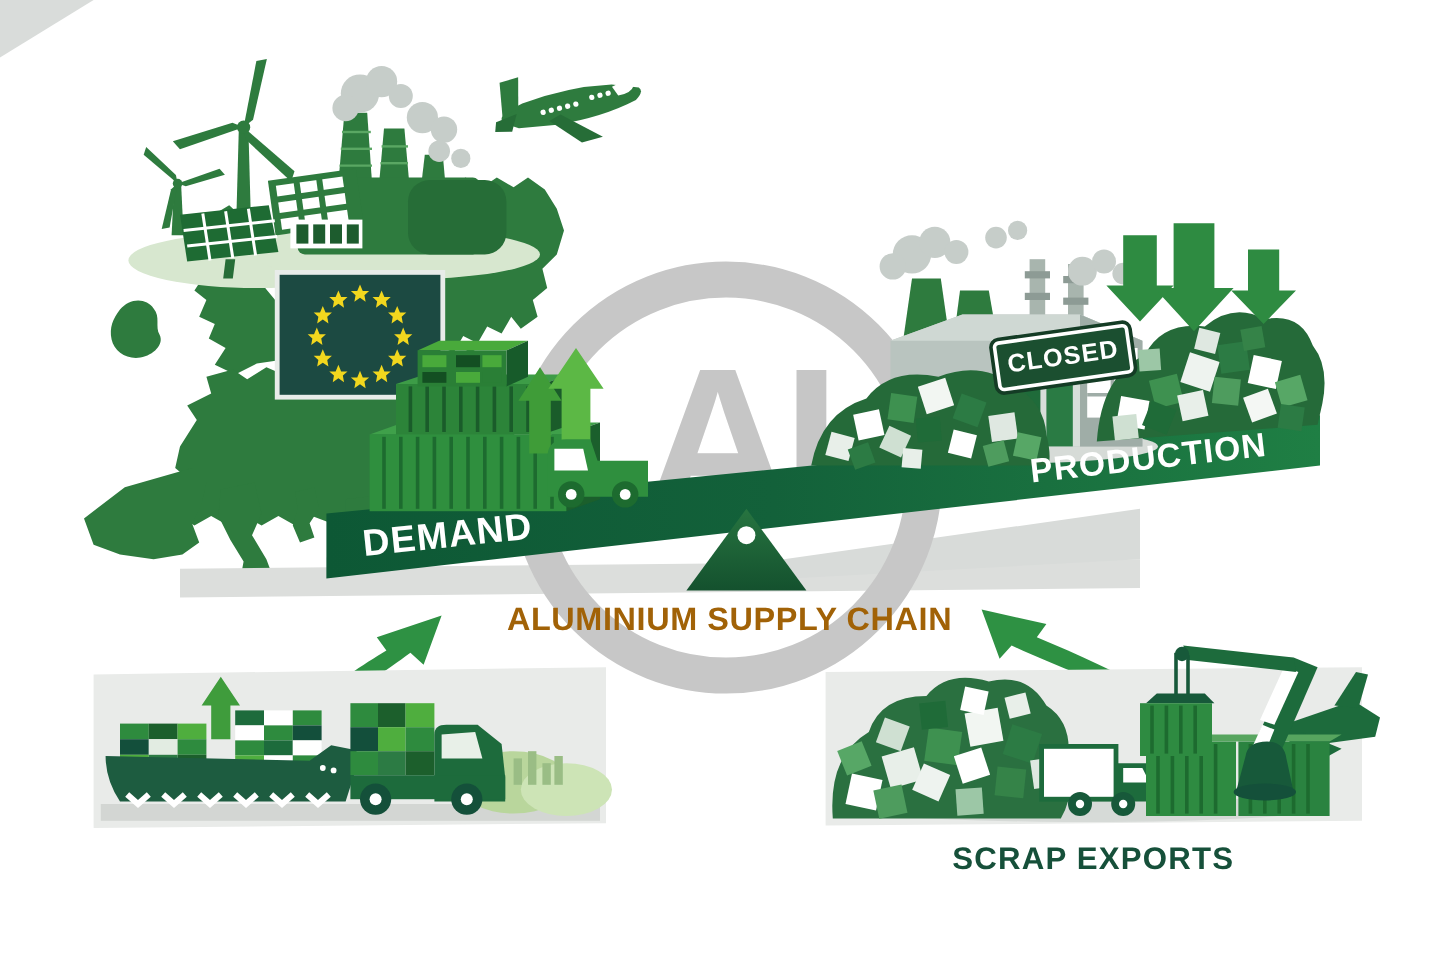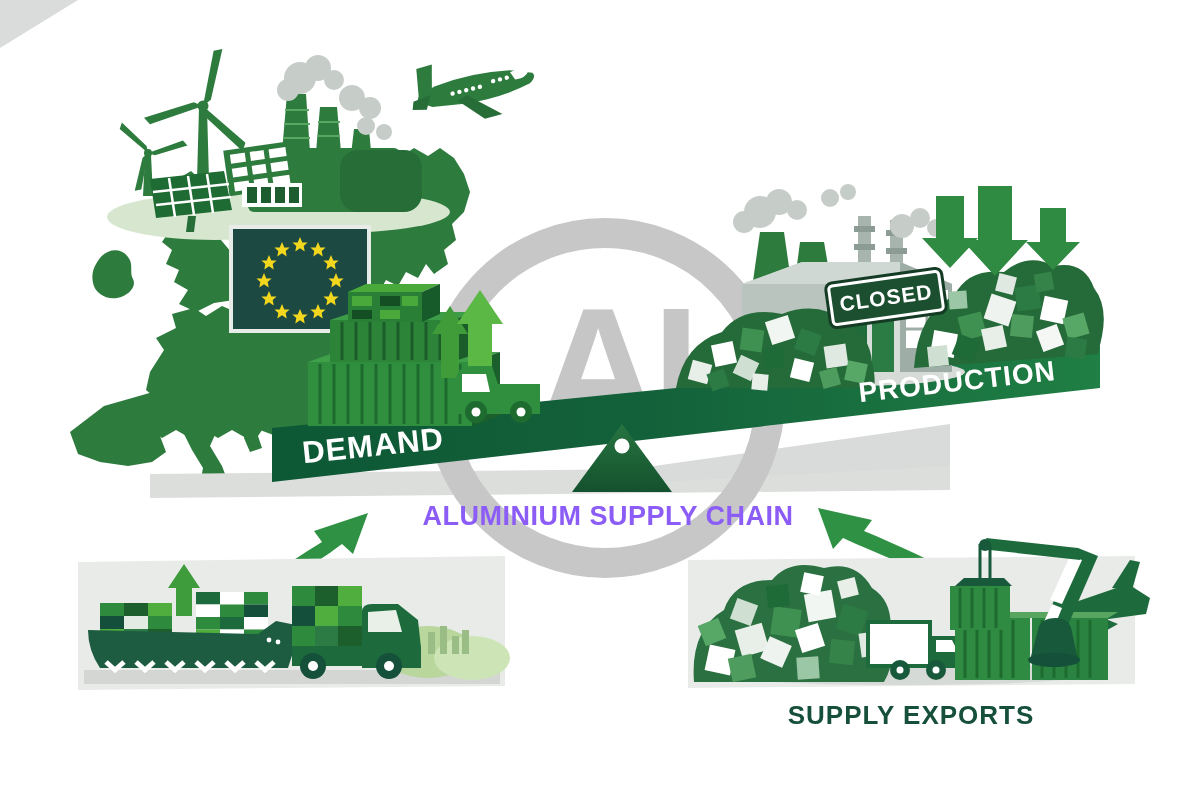--- a/index.html
+++ b/index.html
@@ -10,21 +10,21 @@
   .abs{position:absolute;}
   .watermark-al{font-size:172px;font-weight:bold;color:#c6c6c6;letter-spacing:-8px;line-height:1;}
   .beam-label{color:#ffffff;font-weight:bold;letter-spacing:1px;white-space:nowrap;}
   .demand-label{left:302px;top:428px;font-size:31px;transform:rotate(-6deg);}
   .production-label{left:858px;top:366px;font-size:28px;transform:rotate(-6.5deg);}
   .closed-sign{left:829px;top:277px;width:108px;height:36px;background:#1b4f30;
       border:3px solid #ffffff;box-shadow:0 0 0 3px #143c25;border-radius:5px;
       transform:rotate(-8deg);display:flex;align-items:center;justify-content:center;
       color:#ffffff;font-weight:bold;font-size:21px;letter-spacing:1px;}
   .main-title{left:408px;top:501px;width:400px;text-align:center;font-size:27px;
-      font-weight:bold;color:#8b5cf6;letter-spacing:0.5px;white-space:nowrap;}
+      font-weight:bold;color:#a16207;letter-spacing:0.5px;white-space:nowrap;}
   .panel-label{font-size:26px;font-weight:bold;color:#16503a;letter-spacing:1px;text-align:center;white-space:nowrap;}
   .imports-label{left:186px;top:700px;width:210px;}
   .exports-label{left:761px;top:700px;width:300px;}
 </style>
 </head>
 <body>
 
 <div class="canvas">
 
   <svg class="layer z1" viewBox="0 0 1200 800">
@@ -474,14 +474,14 @@
         <path d="M1030,660 L1038,630 Q1040,618 1056,618 Q1070,618 1072,632 L1078,660 Z" fill="#17593a"></path>
         <ellipse cx="1054" cy="660" rx="26" ry="7" fill="#14503a"></ellipse>
       </g>
     </g>
   </svg>
 
   <div class="abs z4 beam-label demand-label">DEMAND</div>
   <div class="abs z4 beam-label production-label">PRODUCTION</div>
   <div class="abs z4 closed-sign">CLOSED</div>
   <div class="abs z4 main-title">ALUMINIUM SUPPLY CHAIN</div>
-  <div class="abs z4 panel-label exports-label">SUPPLY EXPORTS</div>
+  <div class="abs z4 panel-label exports-label">SCRAP EXPORTS</div>
 </div>
 
 </body></html>

